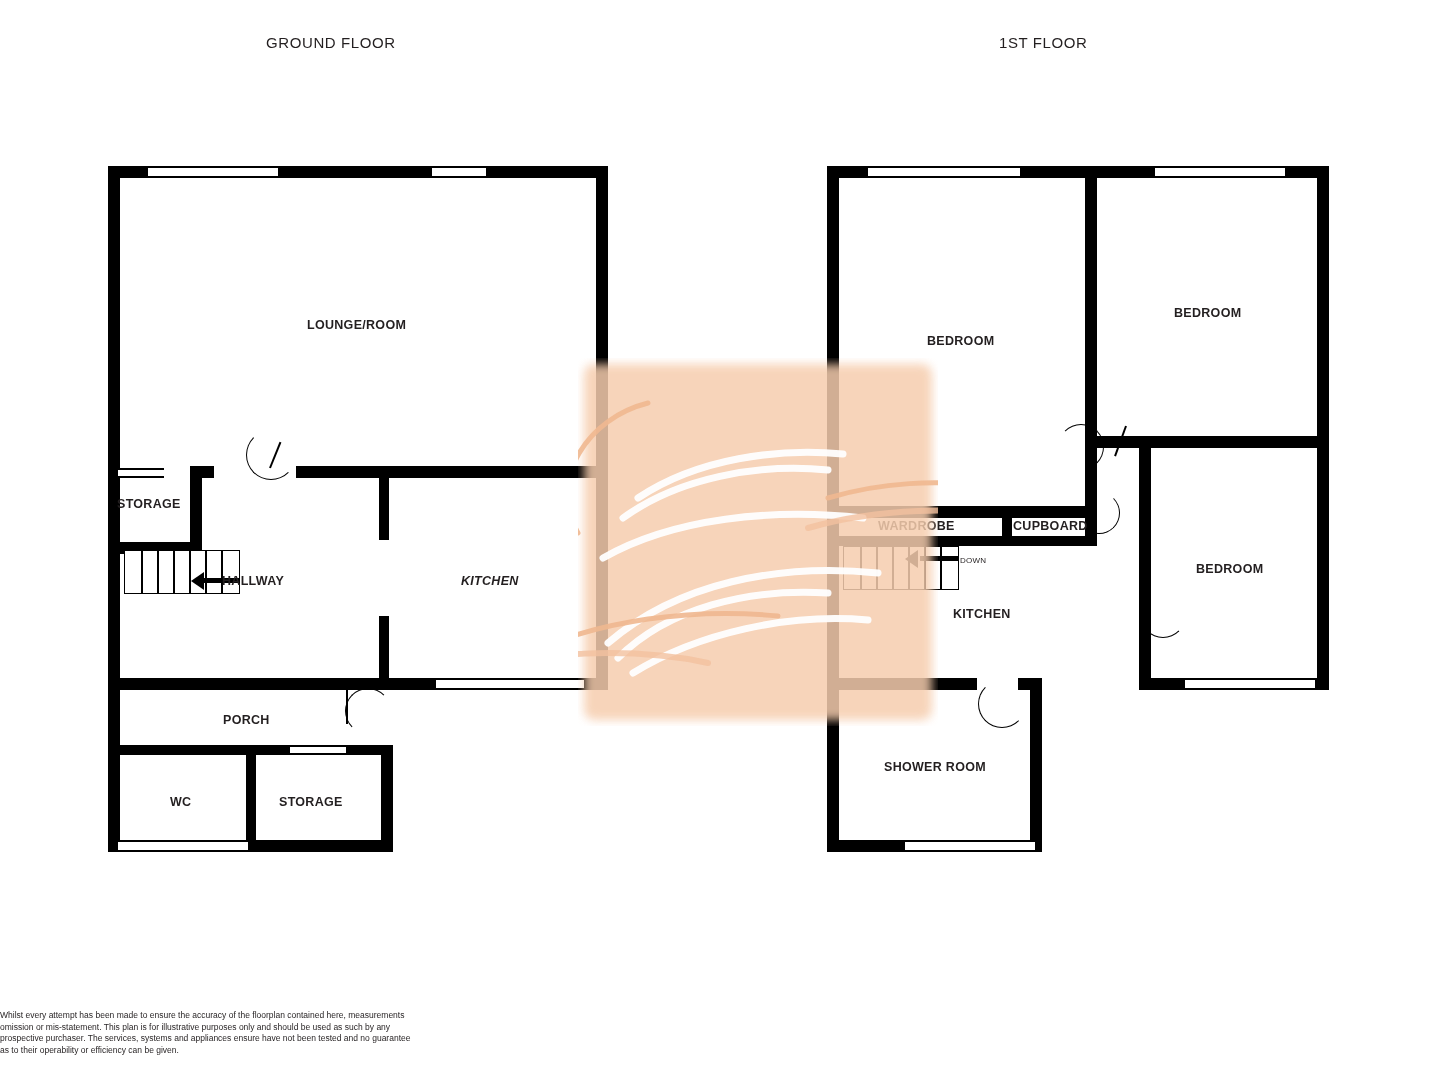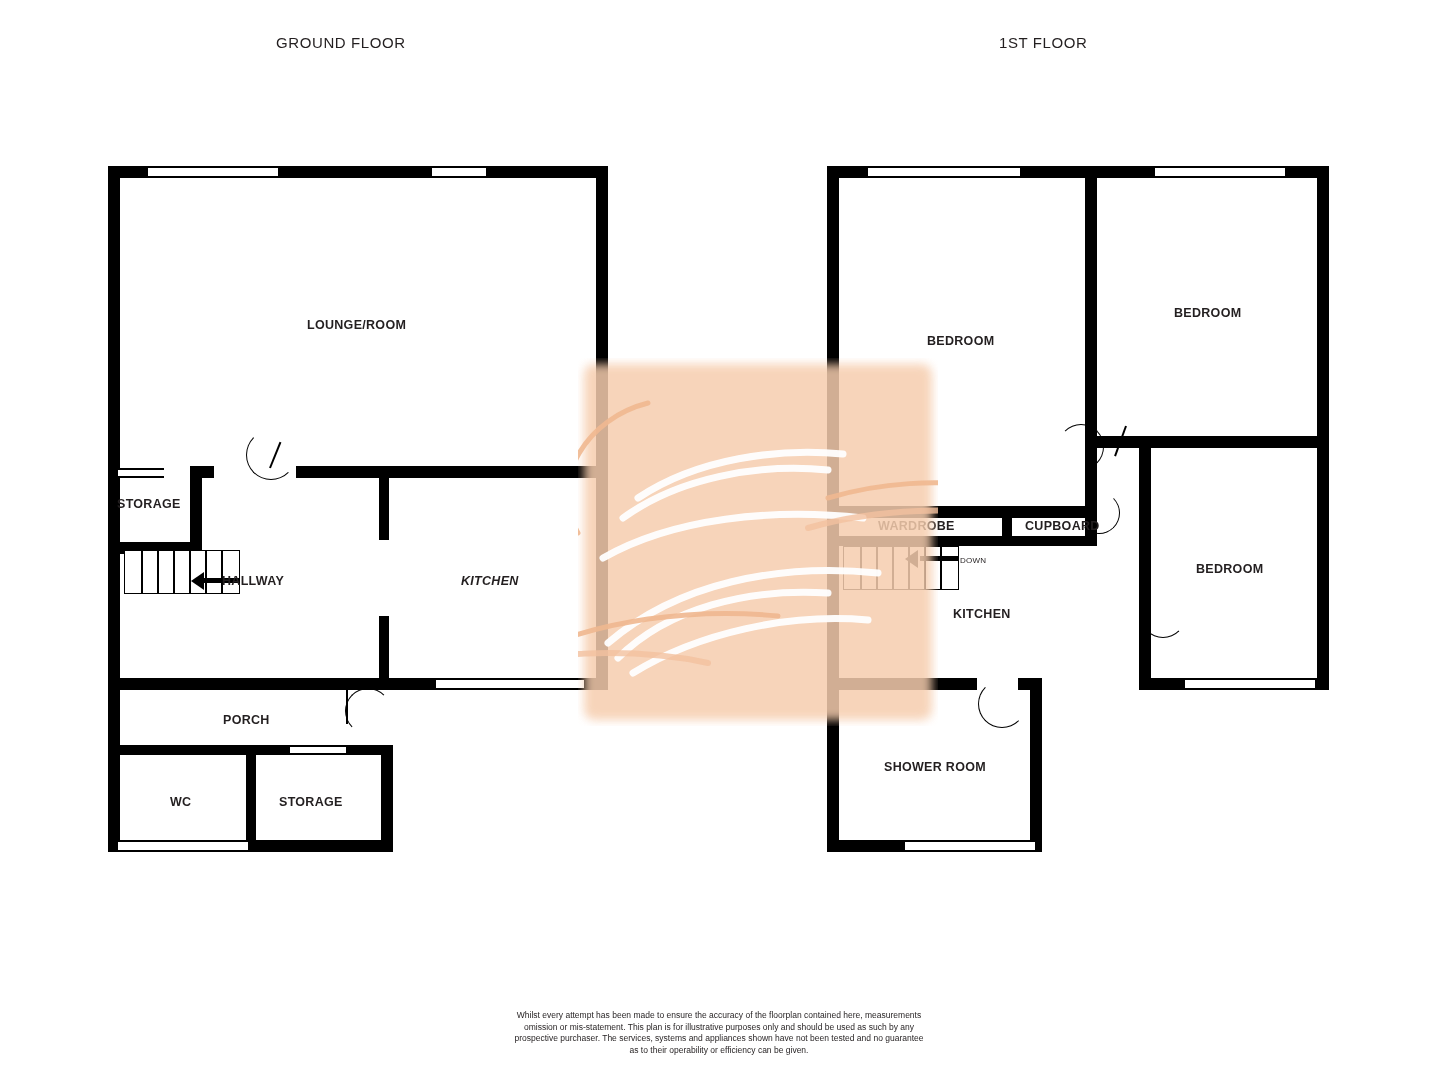--- a/index.html
+++ b/index.html
@@ -20,21 +20,21 @@
   }
 
   
   .floor-title {
     position: absolute;
     font-size: 15px;
     letter-spacing: 0.6px;
     color: #231f20;
     white-space: nowrap;
   }
-  #ground-title { left: 276px; top: 34px; }
+  #ground-title { left: 266px; top: 34px; }
   #first-title  { left: 999px; top: 34px; }
 
   
   .wall {
     position: absolute;
     background: #000000;
   }
   .win {
     position: absolute;
     background: #ffffff;
@@ -108,21 +108,20 @@
     height: 368px;
     pointer-events: none;
   }
 
   
   #disclaimer {
     position: absolute;
     left: 0;
     right: 0;
     top: 1010px;
-    text-align: center;
     font-size: 8.5px;
     line-height: 11.5px;
     color: #231f20;
   }
   #disclaimer div { margin: 0; }
 </style>
 </head>
 <body>
 
 <div id="page">
@@ -223,21 +222,21 @@
       <div class="stair-step" style="left:96px;"></div>
     </div>
     <div class="arrow-shaft" style="left:920px; top:556px; width:38px;"></div>
     <div class="arrow-head" style="left:905px; top:550px;"></div>
     <div class="down-label" style="left:960px; top:556px;">DOWN</div>
 
     <div class="rlabel" style="left:927px; top:334px;">BEDROOM</div>
     <div class="rlabel" style="left:1174px; top:306px;">BEDROOM</div>
     <div class="rlabel" style="left:1196px; top:562px;">BEDROOM</div>
     <div class="rlabel" style="left:878px; top:519px;">WARDROBE</div>
-    <div class="rlabel" style="left:1013px; top:519px;padding-left:12px;">CUPBOARD</div>
+    <div class="rlabel" style="left:1013px; top:519px;">CUPBOARD</div>
     <div class="rlabel" style="left:953px; top:607px;">KITCHEN</div>
     <div class="rlabel" style="left:884px; top:760px;">SHOWER ROOM</div>
   </div>
 
   <svg id="watermark" viewBox="0 0 360 368">
     <defs>
       <filter id="soft" x="-20%" y="-20%" width="140%" height="140%">
         <feGaussianBlur stdDeviation="5"></feGaussianBlur>
       </filter>
     </defs>
@@ -257,17 +256,17 @@
     </g>
     <g fill="none" stroke="#f3c19f" stroke-width="6" stroke-linecap="round" opacity="0.8">
       <path d="M-140 320 C -40 290, 60 290, 130 305"></path>
       <path d="M230 170 C 300 150, 380 148, 450 160"></path>
     </g>
   </svg>
 
   <div id="disclaimer">
     <div>Whilst every attempt has been made to ensure the accuracy of the floorplan contained here, measurements</div>
     <div>omission or mis-statement. This plan is for illustrative purposes only and should be used as such by any</div>
-    <div>prospective purchaser. The services, systems and appliances shown have not been tested and no guarantee</div>
+    <div>prospective purchaser. The services, systems and appliances ensure have not been tested and no guarantee</div>
     <div>as to their operability or efficiency can be given.</div>
   </div>
 
 </div>
 
 </body></html>

